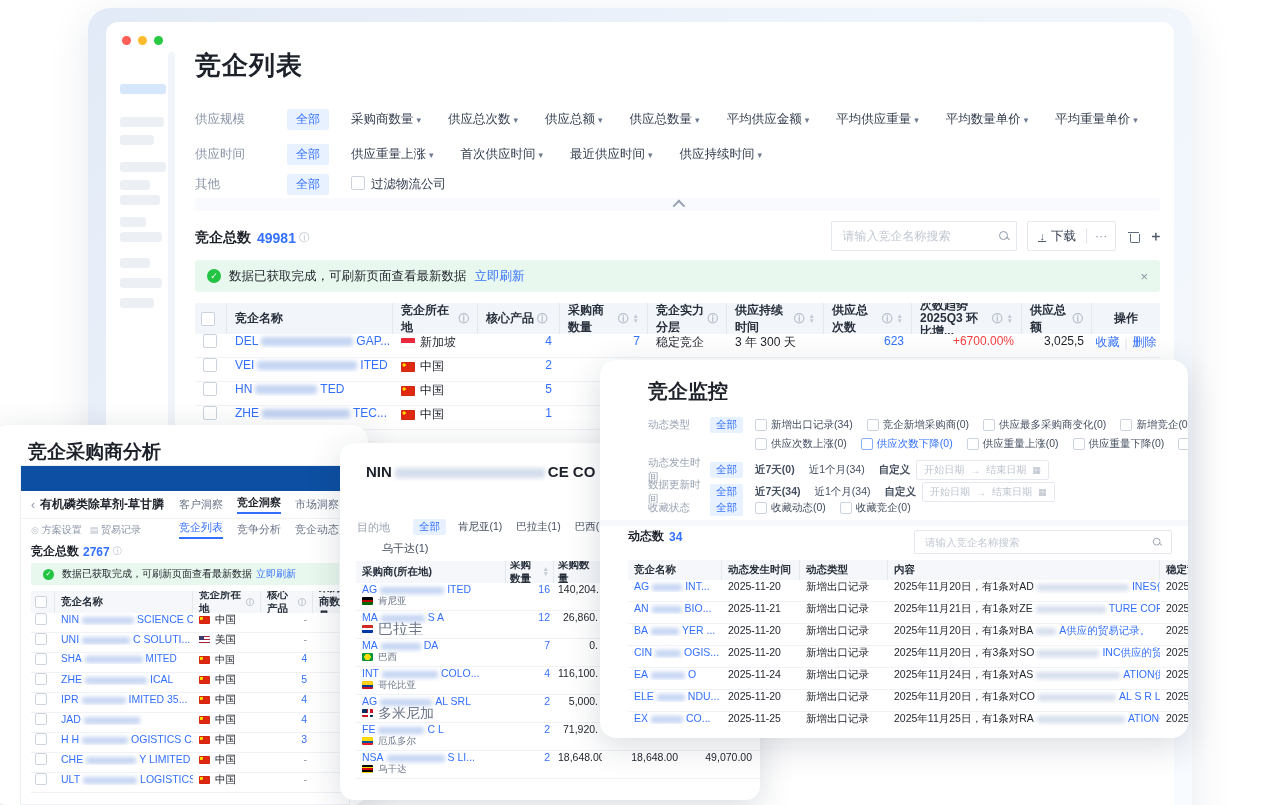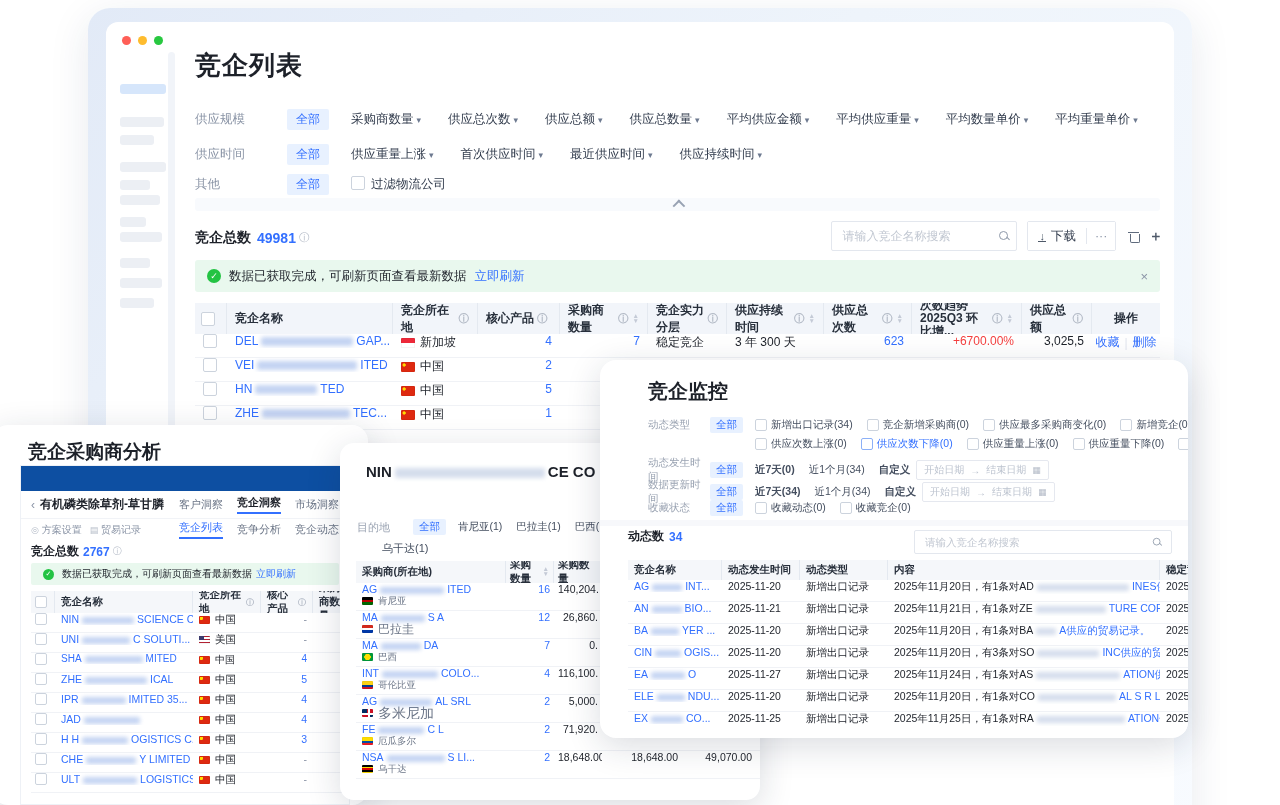--- a/index.html
+++ b/index.html
@@ -468,21 +468,21 @@
       <span class="td" style="width:150px;padding:0 6px;line-height:12px"><span class="blue"><span>AG</span><span class="bl b" style="width:64px;height:7px"></span><span>ITED</span></span><br><span class="r" style="font-size:9.5px;color:#6b7587;display:inline-flex">
             <span class="flag fke" style="width:11px;height:8px"></span>
             <span>肯尼亚</span>
           </span></span>
       <span class="td num blue" style="width:48px;padding:0 4px">16</span>
       <span class="td num" style="width:48px;padding:0 4px">140,204.</span>
       <span class="td" style="width:84px"></span>
         <span class="td" style="width:74px"></span>
     </div>
     <div class="trow" style="height:27px;font-size:10.5px">
-      <span class="td" style="width:150px;padding:0 6px;line-height:12px"><span class="blue"><span>MA</span><span class="bl b" style="width:44px;height:7px"></span><span>S A</span></span><br><span class="r" style="font-size:12px;color:#6b7587;display:inline-flex">
+      <span class="td" style="width:150px;padding:0 6px;line-height:12px"><span class="blue"><span>MA</span><span class="bl b" style="width:44px;height:7px"></span><span>S A</span></span><br><span class="r" style="font-size:15px;color:#6b7587;display:inline-flex">
             <span class="flag fpy" style="width:11px;height:8px"></span>
             <span>巴拉圭</span>
           </span></span>
       <span class="td num blue" style="width:48px;padding:0 4px">12</span>
       <span class="td num" style="width:48px;padding:0 4px">26,860.</span>
       <span class="td" style="width:84px"></span>
         <span class="td" style="width:74px"></span>
     </div>
     <div class="trow" style="height:27px;font-size:10.5px">
       <span class="td" style="width:150px;padding:0 6px;line-height:12px"><span class="blue"><span>MA</span><span class="bl b" style="width:40px;height:7px"></span><span>DA</span></span><br><span class="r" style="font-size:9.5px;color:#6b7587;display:inline-flex">
@@ -676,21 +676,21 @@
     </div>
     <div class="trow" style="height:21px;font-size:10.5px">
       <span class="td blue" style="width:94px;padding:0 6px"><span>CIN</span><span class="bl b" style="width:26px;height:7px"></span><span>OGIS...</span></span>
       <span class="td" style="width:78px;padding:0 6px">2025-11-20</span>
       <span class="td" style="width:88px;padding:0 6px">新增出口记录</span>
       <span class="td" style="width:272px;padding:0 6px"><span>2025年11月20日，有3条对SO</span><span class="bl" style="width:62px;height:7px"></span><span class="blue">INC供应的贸易记录。</span></span>
       <span class="td" style="width:56px;padding:0 6px">2025-12-03</span>
     </div>
     <div class="trow" style="height:21px;font-size:10.5px">
       <span class="td blue" style="width:94px;padding:0 6px"><span>EA</span><span class="bl b" style="width:34px;height:7px"></span><span>O</span></span>
-      <span class="td" style="width:78px;padding:0 6px">2025-11-27</span>
+      <span class="td" style="width:78px;padding:0 6px">2025-11-24</span>
       <span class="td" style="width:88px;padding:0 6px">新增出口记录</span>
       <span class="td" style="width:272px;padding:0 6px"><span>2025年11月24日，有1条对AS</span><span class="bl" style="width:84px;height:7px"></span><span class="blue">ATION供应的贸易记录。</span></span>
       <span class="td" style="width:56px;padding:0 6px">2025-12-03</span>
     </div>
     <div class="trow" style="height:21px;font-size:10.5px">
       <span class="td blue" style="width:94px;padding:0 6px"><span>ELE</span><span class="bl b" style="width:28px;height:7px"></span><span>NDU...</span></span>
       <span class="td" style="width:78px;padding:0 6px">2025-11-20</span>
       <span class="td" style="width:88px;padding:0 6px">新增出口记录</span>
       <span class="td" style="width:272px;padding:0 6px"><span>2025年11月20日，有1条对CO</span><span class="bl" style="width:78px;height:7px"></span><span class="blue">AL S R L供应的贸易记录。</span></span>
       <span class="td" style="width:56px;padding:0 6px">2025-12-03</span>

